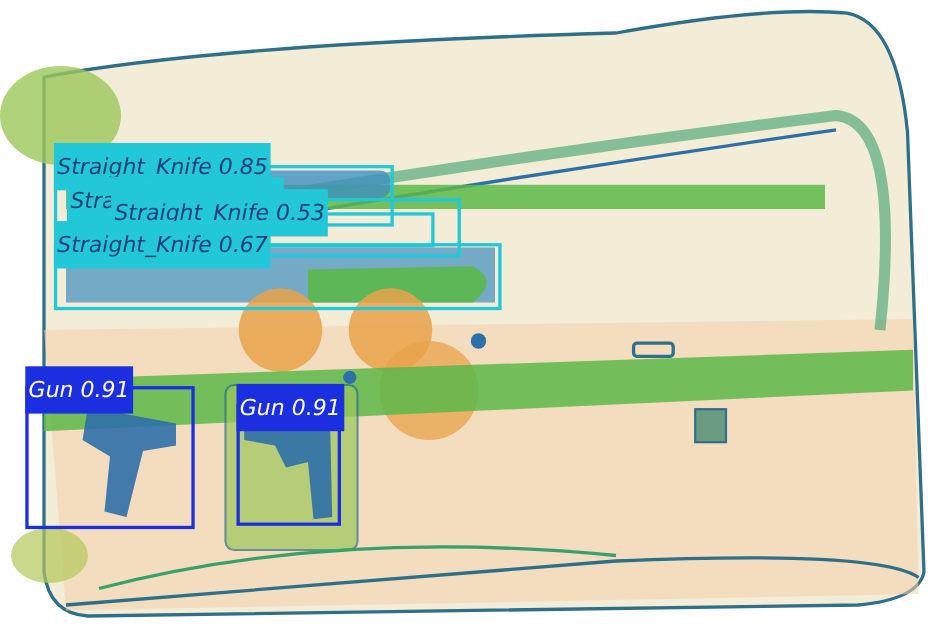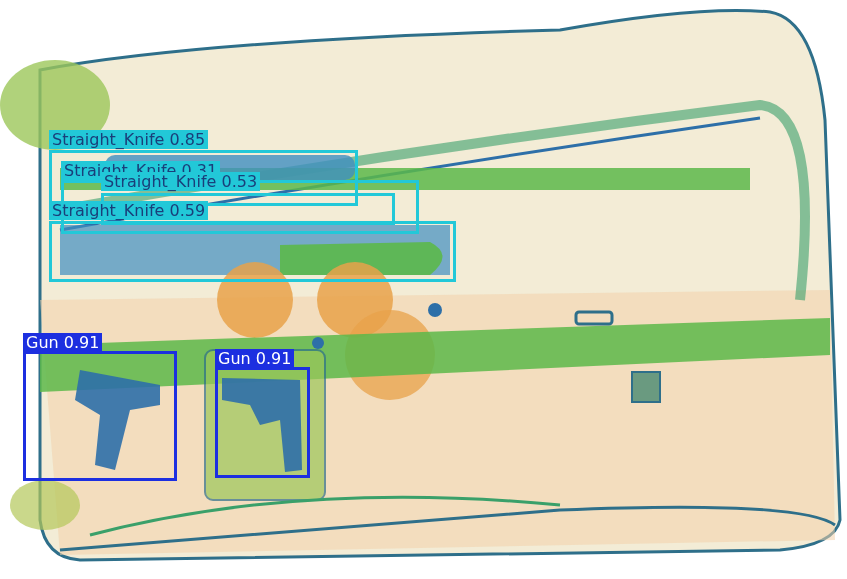--- a/index.html
+++ b/index.html
@@ -1,19 +1,19 @@
 <!DOCTYPE html>
 <html><head>
 <meta charset="utf-8">
 <style>
   html, body { margin: 0; padding: 0; }
   body { width: 847px; height: 579px; background: #ffffff; position: relative; overflow: hidden; font-family: "DejaVu Sans", sans-serif; }
   .scene { position: absolute; left: 0; top: 0; width: 847px; height: 579px; }
   .det-box { position: absolute; box-sizing: border-box; border-style: solid; border-width: 3px; }
-  .det-label { position: absolute; font-size: 16px; line-height: 19px; padding: 0 3px; white-space: nowrap; }
+  .det-label { position: absolute; font-size: 20px; line-height: 19px; padding: 12px 3px; white-space: nowrap; font-style: italic; }
 </style>
 </head>
 <body>
 
 <svg class="scene" viewBox="0 0 847 579" xmlns="http://www.w3.org/2000/svg">
 
   <path d="M40,70 Q200,40 560,30 Q700,5 770,12 Q815,20 825,120 L840,520 Q835,545 780,550 L80,560 Q45,558 40,520 Z" fill="#f3ecd6" stroke="#2e6f8a" stroke-width="3"></path>
 
   <path d="M40,300 L830,290 L835,540 L60,555 Z" fill="#f2d2ac" opacity="0.55"></path>
 
@@ -50,18 +50,18 @@
 </svg>
 
 <div id="detections">
     <div class="det-box" style="left: 49px; top: 150px; width: 309px; height: 56px; border-color: rgb(34, 200, 216);"></div>
     <div class="det-label" style="left: 49px; top: 130px; background: rgb(34, 200, 216); color: rgb(26, 63, 122);">Straight_Knife 0.85</div>
     <div class="det-box" style="left: 61px; top: 180px; width: 358px; height: 54px; border-color: rgb(34, 200, 216);"></div>
     <div class="det-label" style="left: 61px; top: 161px; background: rgb(34, 200, 216); color: rgb(26, 63, 122); text-align: center;">Straight_Knife 0.31</div>
     <div class="det-box" style="left: 101px; top: 193px; width: 294px; height: 32px; border-color: rgb(34, 200, 216);"></div>
     <div class="det-label" style="left: 101px; top: 172px; background: rgb(34, 200, 216); color: rgb(26, 63, 122);">Straight_Knife 0.53</div>
     <div class="det-box" style="left: 49px; top: 221px; width: 407px; height: 61px; border-color: rgb(34, 200, 216);"></div>
-    <div class="det-label" style="left: 49px; top: 201px; background: rgb(34, 200, 216); color: rgb(26, 63, 122);">Straight_Knife 0.59</div>
+    <div class="det-label" style="left: 49px; top: 201px; background: rgb(34, 200, 216); color: rgb(26, 63, 122);">Straight_Knife 0.67</div>
     <div class="det-box" style="left: 23px; top: 351px; width: 154px; height: 130px; border-color: rgb(28, 47, 224);"></div>
     <div class="det-label" style="left: 23px; top: 333px; background: rgb(28, 47, 224); color: rgb(255, 255, 255);">Gun 0.91</div>
     <div class="det-box" style="left: 215px; top: 367px; width: 95px; height: 111px; border-color: rgb(28, 47, 224);"></div>
     <div class="det-label" style="left: 215px; top: 349px; background: rgb(28, 47, 224); color: rgb(255, 255, 255);">Gun 0.91</div>
   </div>
 
 </body></html>

